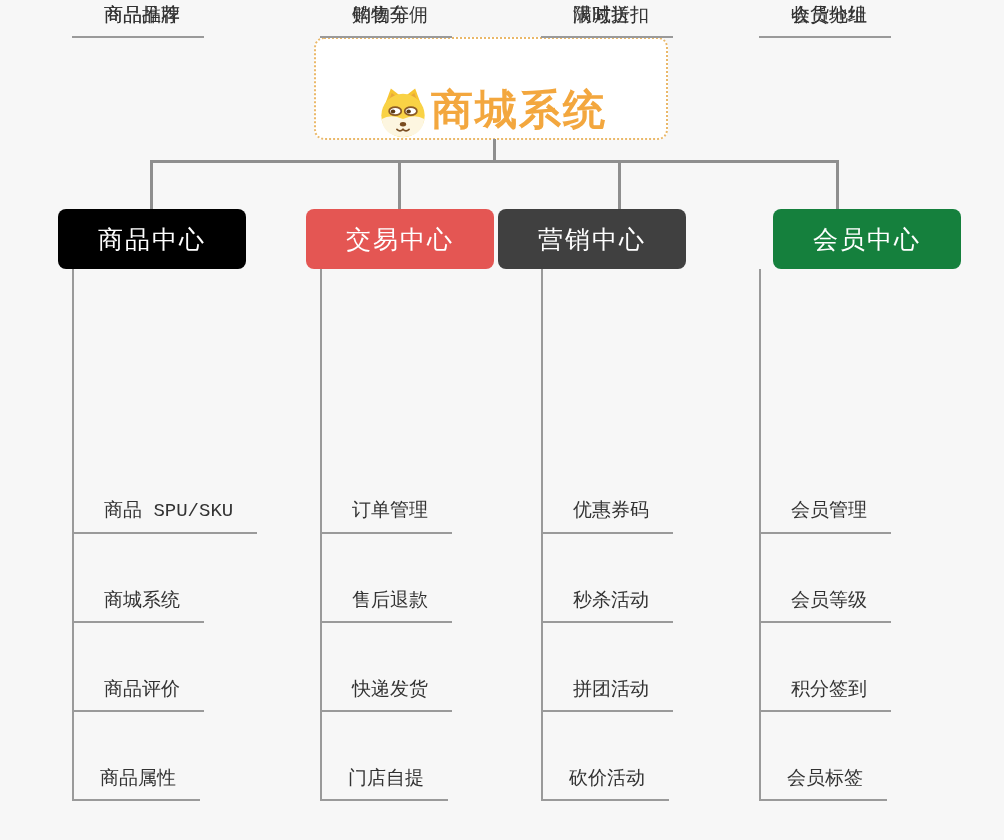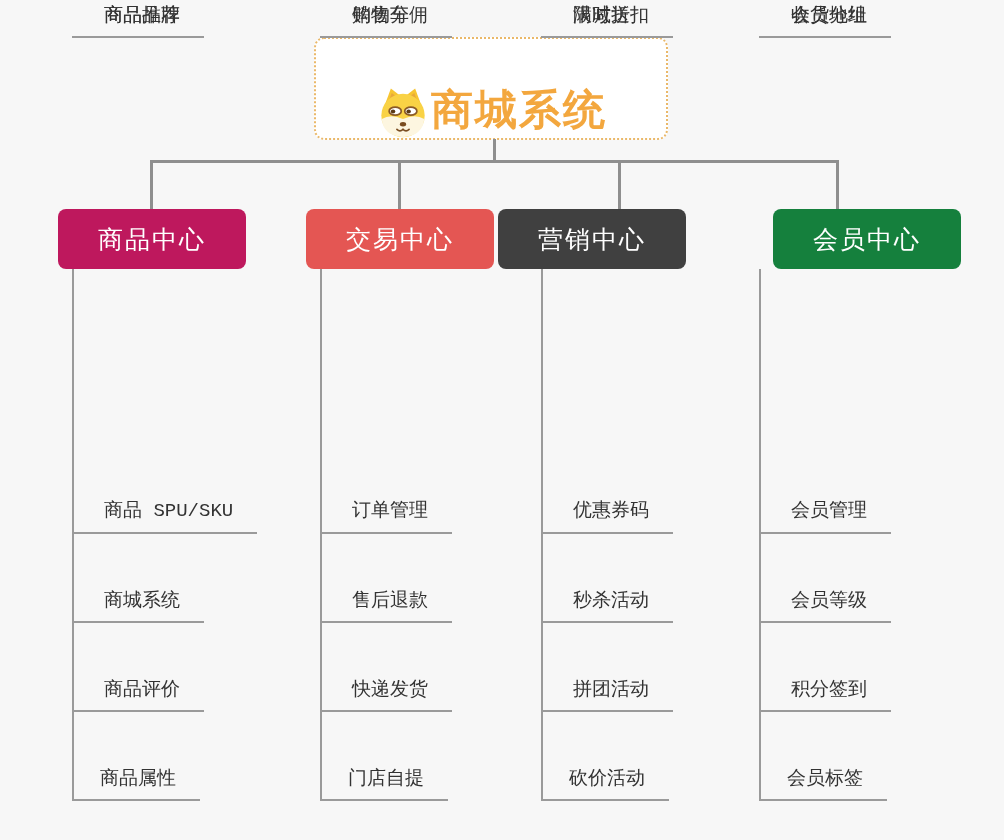--- a/index.html
+++ b/index.html
@@ -55,21 +55,21 @@
     border-radius: 8px;
     display: flex;
     align-items: center;
     justify-content: center;
     color: #ffffff;
     font-size: 25px;
     letter-spacing: 2px;
     cursor: default;
     white-space: nowrap;
   }
-  .col-0 .branch-box { left: 58px;  background: #be185d; }
+  .col-0 .branch-box { left: 58px;  background: #000000; }
   .col-1 .branch-box { left: 306px; background: #e45653; }
   .col-2 .branch-box { left: 498px; background: #404040; }
   .col-3 .branch-box { left: 773px; background: #15803d; }
 
   
   .spine {
     position: absolute;
     top: 269px;
     width: 2px; height: 532px;
     background: #9a9a9a;

